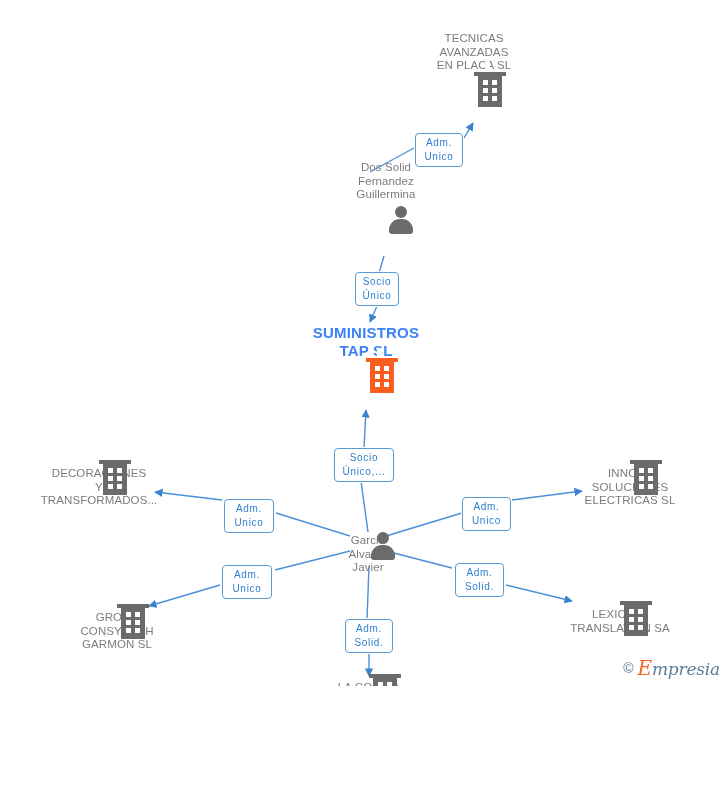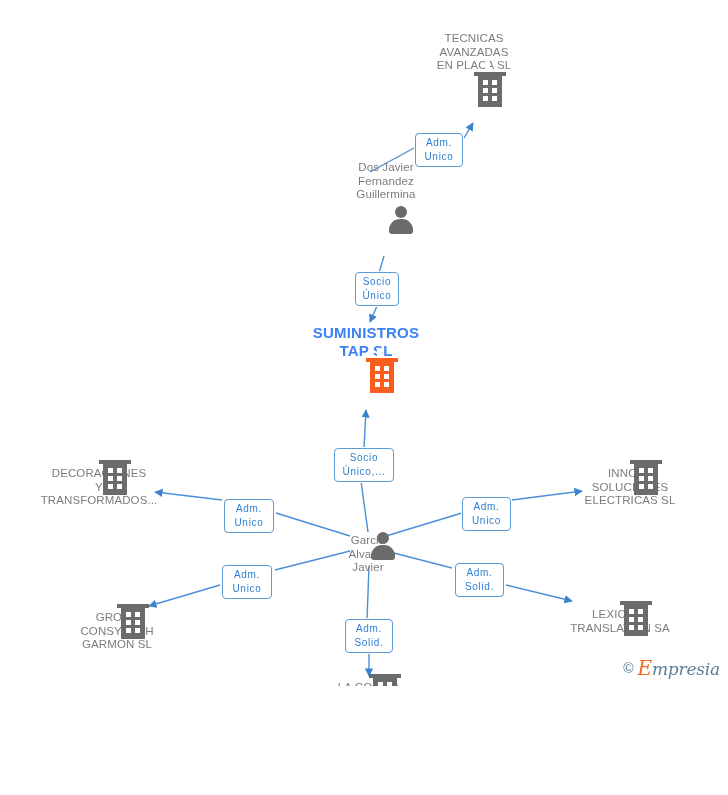--- a/index.html
+++ b/index.html
@@ -214,21 +214,21 @@
         <span class="win" style="left:18px; top:12px;"></span>
         <span class="win" style="left:9px;  top:20px;"></span>
         <span class="win" style="left:18px; top:20px;"></span>
         <span class="door"></span>
         <span class="base"></span>
       </span>
     </span>
   </div>
 
   <div class="node label-above" style="left:386px; top:161px;">
-    <span class="node-label">Dos Javier
+    <span class="node-label">Dos Solid
 Fernandez
 Guillermina</span>
     <span class="node-icon">
       <span class="person">
         <span class="head"></span>
         <span class="torso"></span>
       </span>
     </span>
   </div>
 

